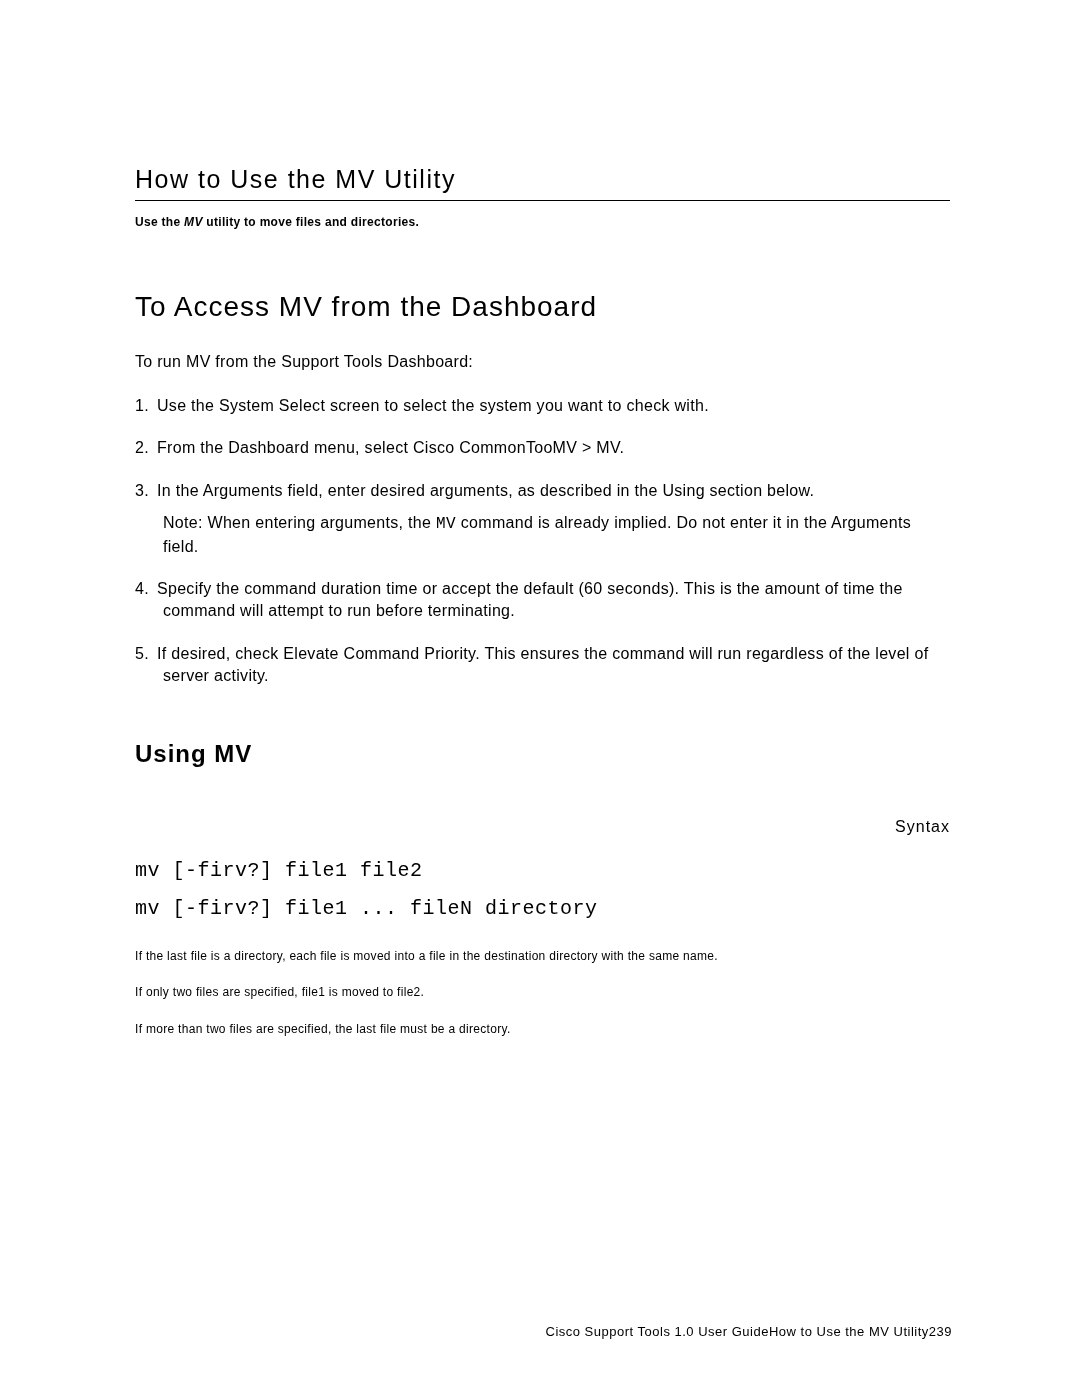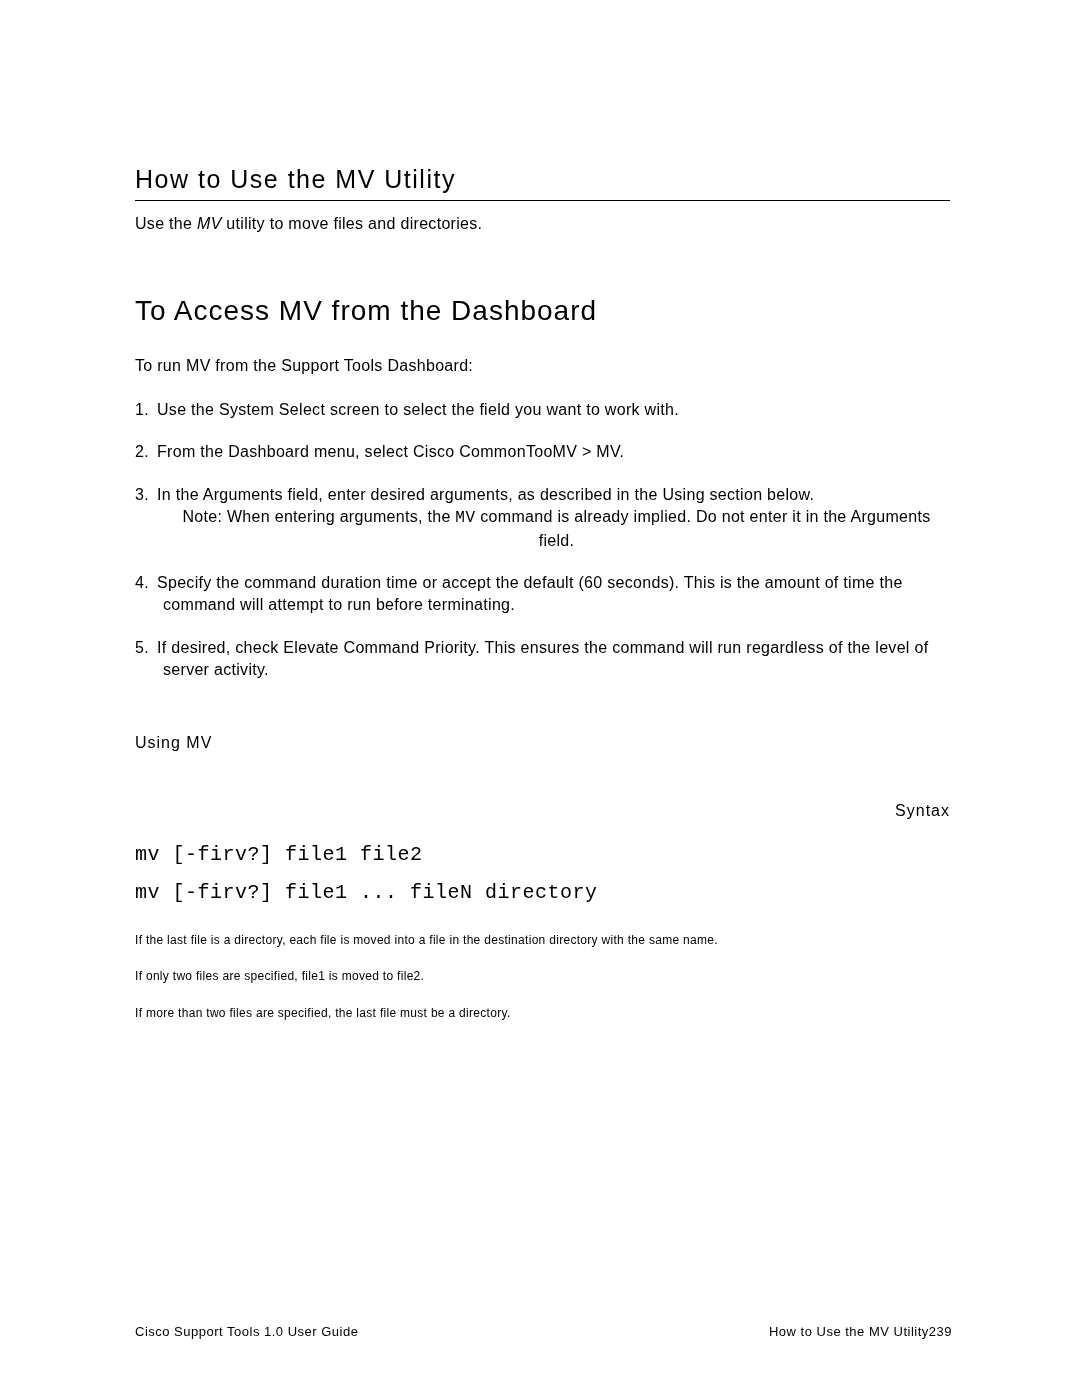--- a/index.html
+++ b/index.html
@@ -17,23 +17,24 @@
   }
   h1.page-title {
     font-size: 25px;
     font-weight: normal;
     letter-spacing: 1.5px;
     margin: 0 0 8px 0;
     padding-bottom: 6px;
     border-bottom: 1px solid #000;
   }
   .intro {
-    font-size: 16px;
+    font-size: 12px;
     margin: 14px 0 0 0;
     letter-spacing: 0.3px;
+    font-weight: bold;
   }
   .intro .italic {
     font-style: italic;
   }
   h2.section {
     font-size: 28px;
     font-weight: normal;
     letter-spacing: 1px;
     margin: 62px 0 0 0;
   }
@@ -55,31 +56,31 @@
     text-indent: -28px;
     line-height: 1.4;
   }
   ol.steps li .num {
     display: inline-block;
     width: 22px;
     text-indent: 0;
   }
   ol.steps li .note {
     display: block;
+    margin-top: 10px;
     text-indent: 0;
-    text-align: center;
   }
   .mono, code {
     font-family: "Courier New", Courier, monospace;
     font-size: 16px;
     letter-spacing: 0.5px;
   }
   h2.subsection {
-    font-size: 16px;
-    font-weight: normal;
+    font-size: 24px;
+    font-weight: bold;
     letter-spacing: 1px;
     margin: 52px 0 0 0;
   }
   h3.subsub {
     font-size: 16px;
     font-weight: normal;
     letter-spacing: 1px;
     margin: 50px 0 0 0;
     text-align: right;
   }
@@ -97,21 +98,21 @@
     line-height: 1.4;
   }
   .footer {
     position: absolute;
     bottom: 58px;
     left: 135px;
     right: 128px;
     font-size: 13px;
     letter-spacing: 0.5px;
     display: flex;
-    justify-content: space-between;
+    justify-content: flex-end;
     align-items: baseline;
   }
   .footer .right .pnum {
     margin-left: 0;
   }
 </style>
 </head>
 <body>
 
 <div class="page">
@@ -121,21 +122,21 @@
   <p class="intro">
     <span>Use the </span><span class="italic">MV</span><span> utility to move files and directories.</span>
   </p>
 
   <h2 class="section">To Access MV from the Dashboard</h2>
 
   <p class="para">To run MV from the Support Tools Dashboard:</p>
 
   <ol class="steps">
     <li>
-      <span class="num">1.</span><span>Use the System Select screen to select the field you want to work with.</span>
+      <span class="num">1.</span><span>Use the System Select screen to select the system you want to check with.</span>
     </li>
     <li>
       <span class="num">2.</span><span>From the Dashboard menu, select Cisco CommonTooMV &gt; MV.</span>
     </li>
     <li>
       <span class="num">3.</span><span>In the Arguments field, enter desired arguments, as described in the Using section below.</span>
       <span class="note">
         <span>Note: When entering arguments, the </span><span class="mono">MV</span><span> command is already implied. Do not enter it in the Arguments field.</span>
       </span>
     </li>

